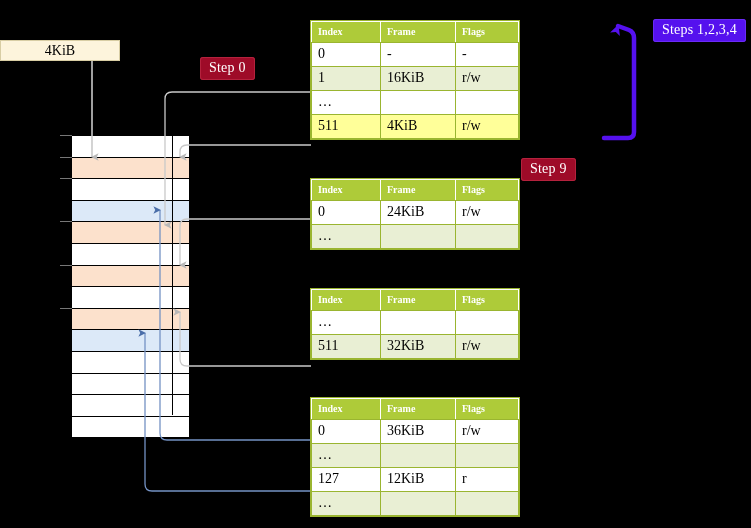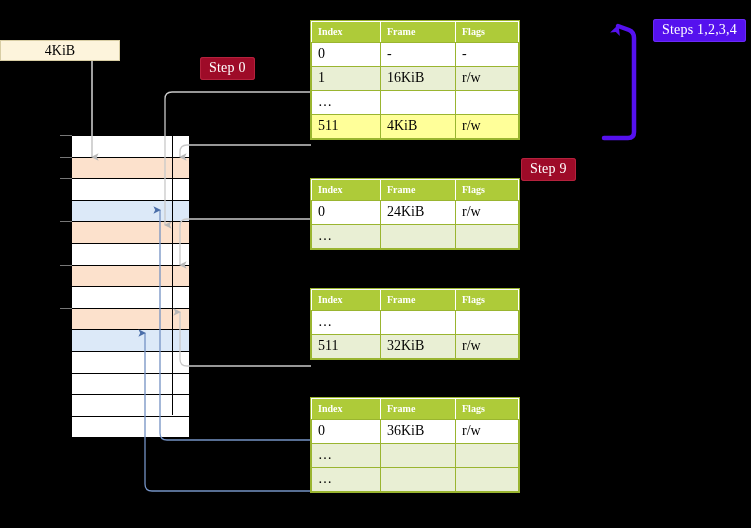--- a/index.html
+++ b/index.html
@@ -274,20 +274,25 @@
           <tr class="odd">
             <td class="col-index">0</td>
             <td class="col-frame">36KiB</td>
             <td class="col-flags">r/w</td>
           </tr>
           <tr class="even">
             <td class="col-index">…</td>
             <td class="col-frame"></td>
             <td class="col-flags"></td>
           </tr>
+          <tr class="odd">
+            <td class="col-index">127</td>
+            <td class="col-frame">12KiB</td>
+            <td class="col-flags">r</td>
+          </tr>
           <tr class="even">
             <td class="col-index">…</td>
             <td class="col-frame"></td>
             <td class="col-flags"></td>
           </tr>
         </tbody>
       </table>
     </div>
 
 <div class="tick" style="left: 60px; top: 135px; width: 12px;"></div>

